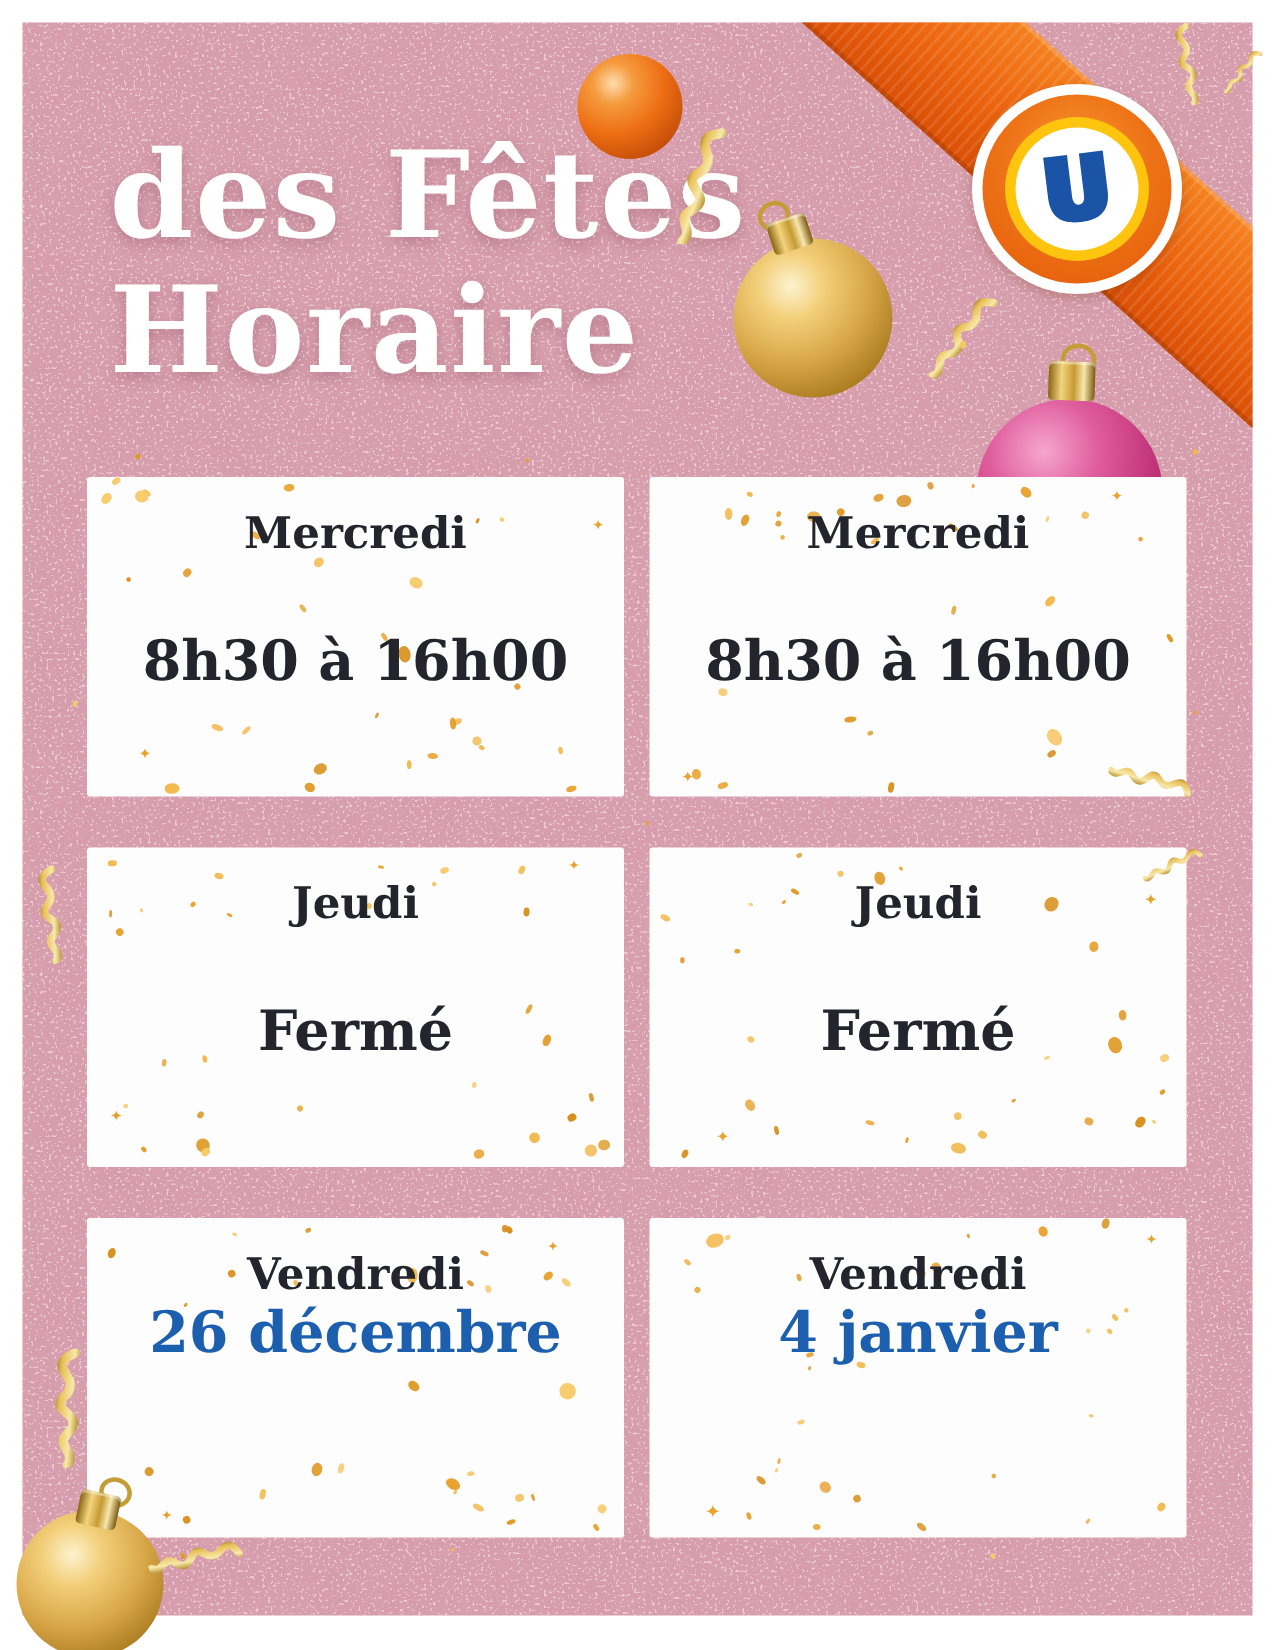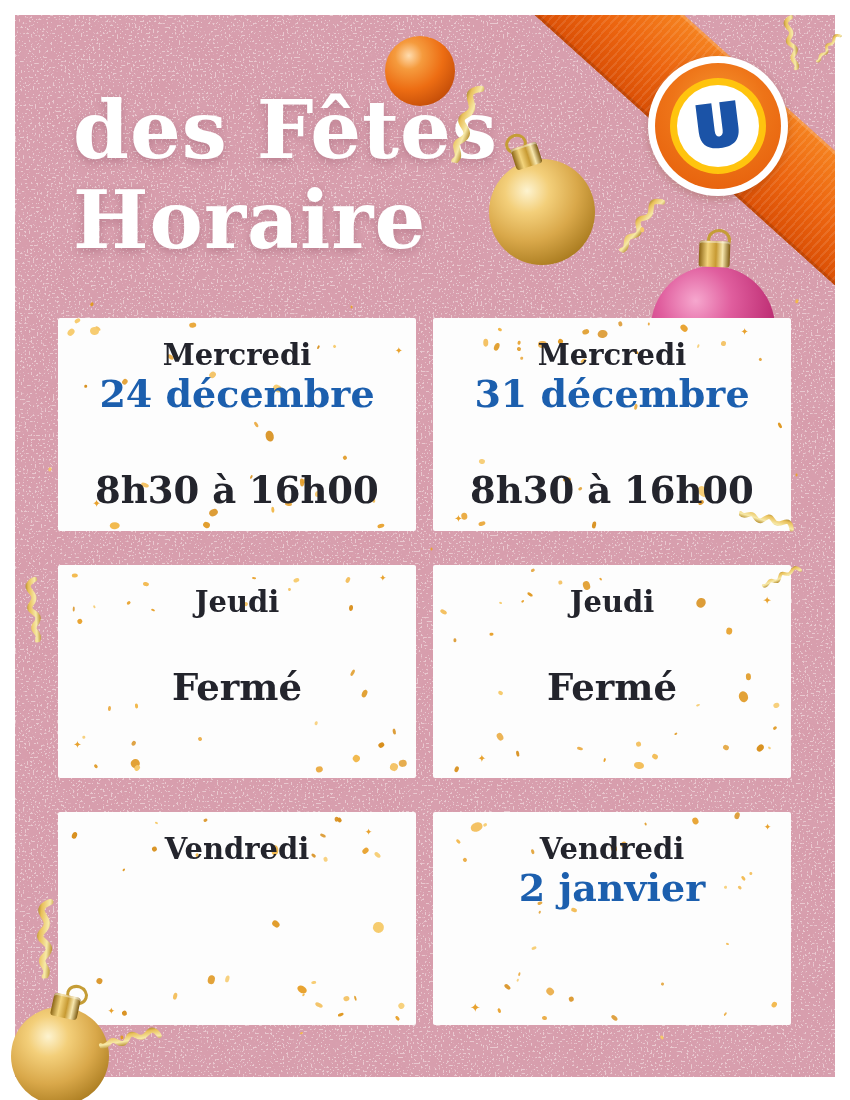--- a/index.html
+++ b/index.html
@@ -161,21 +161,20 @@
         <div class="speck" style="left: 31.9884px; top: 9.18758px; width: 9.29984px; height: 8.01378px; background: rgb(246, 201, 104); opacity: 0.942722; transform: rotate(7.48185deg);"></div>
         <div class="speck" style="left: 206.064px; top: 113.81px; width: 11.0198px; height: 8.38717px; background: rgb(216, 143, 28); opacity: 0.912523; transform: rotate(77.8537deg);"></div>
         <div class="speck" style="left: 226.541px; top: 183.671px; width: 6.6966px; height: 3.98918px; background: rgb(232, 162, 46); opacity: 0.881794; transform: rotate(7.12963deg);"></div>
         <div class="speck" style="left: 261.037px; top: 179.337px; width: 4.33343px; height: 3.41259px; background: rgb(242, 184, 75); opacity: 0.955848; transform: rotate(27.471deg);"></div>
         <div class="speck" style="left: 257.543px; top: 27.9337px; width: 4.28678px; height: 2.42211px; background: rgb(216, 143, 28); opacity: 0.938778; transform: rotate(116.777deg);"></div>
         <div class="speck" style="left: 215.172px; top: 66.9468px; width: 8.8189px; height: 6.54903px; background: rgb(246, 201, 104); opacity: 0.933139; transform: rotate(29.0963deg);"></div>
         <div class="star" style="left: 34.2677px; top: 178.988px; font-size: 10.351px;">✦</div>
         <div class="star" style="left: 336.677px; top: 27.4396px; font-size: 9.73596px;">✦</div>
       </div>
     <div class="day">Mercredi</div>
-    <div class="date"><span>24 décembre</span><span class="sup"></span><span></span></div>
     <div class="hours">8h30 à 16h00</div>
   </div>
 
   <div class="card" style="left:433px;top:318px">
     <div class="confetti-layer">
         <div class="speck" style="left: 146.949px; top: 40.9062px; width: 6.25024px; height: 3.23968px; background: rgb(242, 184, 75); opacity: 0.973649; transform: rotate(145.512deg);"></div>
         <div class="speck" style="left: 287.563px; top: 23.1958px; width: 4.98696px; height: 4.94871px; background: rgb(242, 184, 75); opacity: 0.816969; transform: rotate(14.8798deg);"></div>
         <div class="speck" style="left: 262.827px; top: 80.3267px; width: 7.96102px; height: 5.3714px; background: rgb(242, 184, 75); opacity: 0.961593; transform: rotate(132.587deg);"></div>
         <div class="speck" style="left: 185.45px; top: 3.96417px; width: 4.95832px; height: 3.66014px; background: rgb(216, 143, 28); opacity: 0.804372; transform: rotate(71.988deg);"></div>
         <div class="speck" style="left: 165.083px; top: 12.0807px; width: 9.61991px; height: 8.01045px; background: rgb(216, 143, 28); opacity: 0.831109; transform: rotate(171.713deg);"></div>
@@ -201,21 +200,20 @@
         <div class="speck" style="left: 46.2434px; top: 141.495px; width: 6.03911px; height: 4.5626px; background: rgb(246, 201, 104); opacity: 0.881941; transform: rotate(12.667deg);"></div>
         <div class="speck" style="left: 326.056px; top: 39.6805px; width: 3.07038px; height: 2.51012px; background: rgb(224, 154, 37); opacity: 0.848189; transform: rotate(33.8247deg);"></div>
         <div class="speck" style="left: 148.503px; top: 11.102px; width: 7.15648px; height: 5.38616px; background: rgb(224, 154, 37); opacity: 0.890145; transform: rotate(160.651deg);"></div>
         <div class="speck" style="left: 84.3791px; top: 22.6784px; width: 3.9219px; height: 3.31713px; background: rgb(232, 162, 46); opacity: 0.9204; transform: rotate(106.693deg);"></div>
         <div class="speck" style="left: 200.226px; top: 87.1458px; width: 5.61682px; height: 3.21701px; background: rgb(232, 162, 46); opacity: 0.849236; transform: rotate(103.78deg);"></div>
         <div class="speck" style="left: 124.847px; top: 21.1103px; width: 5.27054px; height: 5.0205px; background: rgb(224, 154, 37); opacity: 0.981849; transform: rotate(27.1616deg);"></div>
         <div class="star" style="left: 21.2738px; top: 194.602px; font-size: 9.97291px;">✦</div>
         <div class="star" style="left: 307.429px; top: 7.96266px; font-size: 9.83477px;">✦</div>
       </div>
     <div class="day">Mercredi</div>
-    <div class="date"><span>31 décembre</span><span class="sup"></span><span></span></div>
     <div class="hours">8h30 à 16h00</div>
   </div>
 
   <div class="card" style="left:58px;top:565px">
     <div class="confetti-layer">
         <div class="speck" style="left: 234.731px; top: 12.8987px; width: 6.31688px; height: 4.32734px; background: rgb(246, 201, 104); opacity: 0.923731; transform: rotate(159.103deg);"></div>
         <div class="speck" style="left: 303.14px; top: 125.564px; width: 7.54328px; height: 4.80434px; background: rgb(224, 154, 37); opacity: 0.921341; transform: rotate(113.82deg);"></div>
         <div class="speck" style="left: 19.4176px; top: 53.8263px; width: 5.36117px; height: 4.97164px; background: rgb(232, 162, 46); opacity: 0.971388; transform: rotate(145.346deg);"></div>
         <div class="speck" style="left: 341.491px; top: 195.133px; width: 7.7555px; height: 6.85048px; background: rgb(224, 154, 37); opacity: 0.809191; transform: rotate(173.729deg);"></div>
         <div class="speck" style="left: 72.8754px; top: 175.819px; width: 5.06078px; height: 4.37783px; background: rgb(216, 143, 28); opacity: 0.81057; transform: rotate(129.049deg);"></div>
@@ -319,20 +317,21 @@
         <div class="speck" style="left: 212.438px; top: 34.917px; width: 10.1051px; height: 6.70312px; background: rgb(242, 184, 75); opacity: 0.970472; transform: rotate(92.8499deg);"></div>
         <div class="speck" style="left: 238.818px; top: 174.457px; width: 10.284px; height: 7.13641px; background: rgb(232, 162, 46); opacity: 0.983227; transform: rotate(29.8866deg);"></div>
         <div class="speck" style="left: 96.7907px; top: 9.96367px; width: 3.35834px; height: 1.7446px; background: rgb(246, 201, 104); opacity: 0.951993; transform: rotate(26.6051deg);"></div>
         <div class="speck" style="left: 262.097px; top: 21.86px; width: 5.56453px; height: 2.89331px; background: rgb(216, 143, 28); opacity: 0.839475; transform: rotate(24.8442deg);"></div>
         <div class="speck" style="left: 93.6856px; top: 34.5044px; width: 5.03496px; height: 4.58312px; background: rgb(216, 143, 28); opacity: 0.942238; transform: rotate(154.707deg);"></div>
         <div class="speck" style="left: 148.597px; top: 164.265px; width: 8.71475px; height: 7.02011px; background: rgb(224, 154, 37); opacity: 0.908918; transform: rotate(103.894deg);"></div>
         <div class="star" style="left: 49.4025px; top: 192.851px; font-size: 9.18855px;">✦</div>
         <div class="star" style="left: 306.788px; top: 15.3009px; font-size: 9.11939px;">✦</div>
       </div>
     <div class="day">Vendredi</div>
+    <div class="date"><span>26 décembre</span><span class="sup"></span><span></span></div>
   </div>
 
   <div class="card" style="left:433px;top:812px">
     <div class="confetti-layer">
         <div class="speck" style="left: 258.885px; top: 5.79849px; width: 6.87153px; height: 5.90549px; background: rgb(232, 162, 46); opacity: 0.944316; transform: rotate(65.6379deg);"></div>
         <div class="speck" style="left: 228.269px; top: 171.493px; width: 3.36979px; height: 2.54157px; background: rgb(224, 154, 37); opacity: 0.808551; transform: rotate(108.701deg);"></div>
         <div class="speck" style="left: 84.1069px; top: 161.178px; width: 4.23383px; height: 2.38923px; background: rgb(232, 162, 46); opacity: 0.84899; transform: rotate(104.057deg);"></div>
         <div class="speck" style="left: 307.739px; top: 65.0657px; width: 5.26201px; height: 2.54145px; background: rgb(242, 184, 75); opacity: 0.931483; transform: rotate(49.8148deg);"></div>
         <div class="speck" style="left: 178.003px; top: 204.406px; width: 7.17664px; height: 3.58256px; background: rgb(216, 143, 28); opacity: 0.8288; transform: rotate(38.9364deg);"></div>
         <div class="speck" style="left: 109.084px; top: 204.121px; width: 4.88517px; height: 3.95021px; background: rgb(232, 162, 46); opacity: 0.86051; transform: rotate(10.8656deg);"></div>
@@ -357,21 +356,21 @@
         <div class="speck" style="left: 290.304px; top: 200.663px; width: 4.25355px; height: 2.27608px; background: rgb(232, 162, 46); opacity: 0.810193; transform: rotate(127.074deg);"></div>
         <div class="speck" style="left: 293.075px; top: 131.383px; width: 3.41745px; height: 1.85561px; background: rgb(242, 184, 75); opacity: 0.859564; transform: rotate(14.675deg);"></div>
         <div class="speck" style="left: 315.867px; top: 60.269px; width: 3.31253px; height: 3.28289px; background: rgb(242, 184, 75); opacity: 0.848978; transform: rotate(107.894deg);"></div>
         <div class="speck" style="left: 82.8897px; top: 166.622px; width: 3.08551px; height: 2.38524px; background: rgb(246, 201, 104); opacity: 0.819715; transform: rotate(113.021deg);"></div>
         <div class="speck" style="left: 337.907px; top: 190.472px; width: 6.2096px; height: 5.25989px; background: rgb(242, 184, 75); opacity: 0.951085; transform: rotate(127.791deg);"></div>
         <div class="speck" style="left: 97.2498px; top: 37.5923px; width: 4.98494px; height: 3.47391px; background: rgb(224, 154, 37); opacity: 0.853616; transform: rotate(72.4216deg);"></div>
         <div class="star" style="left: 36.9238px; top: 188.176px; font-size: 12.5329px;">✦</div>
         <div class="star" style="left: 330.841px; top: 9.75917px; font-size: 9.13806px;">✦</div>
       </div>
     <div class="day">Vendredi</div>
-    <div class="date"><span>2 janvier</span><span class="sup"></span><span></span></div>
+    <div class="date"><span>4 janvier</span><span class="sup"></span><span></span></div>
   </div>
 
   <div class="loop" style="left:66px;top:985px;width:16px;height:14px;transform:rotate(18deg);z-index:40;"></div>
   <div class="cap" style="left:52px;top:995px;width:27px;height:23px;transform:rotate(12deg);z-index:41;"></div>
   <div class="ball-gold-bottom"></div>
 
 <svg class="curl" style="left:448px;top:84px;width:36px;height:80px;transform:rotate(8deg);z-index:14" viewBox="0 0 36 80">
       <defs>
         <linearGradient id="curlG0" x1="0" y1="0" x2="1" y2="1">
         <stop offset="0" stop-color="#6e520e"></stop>

